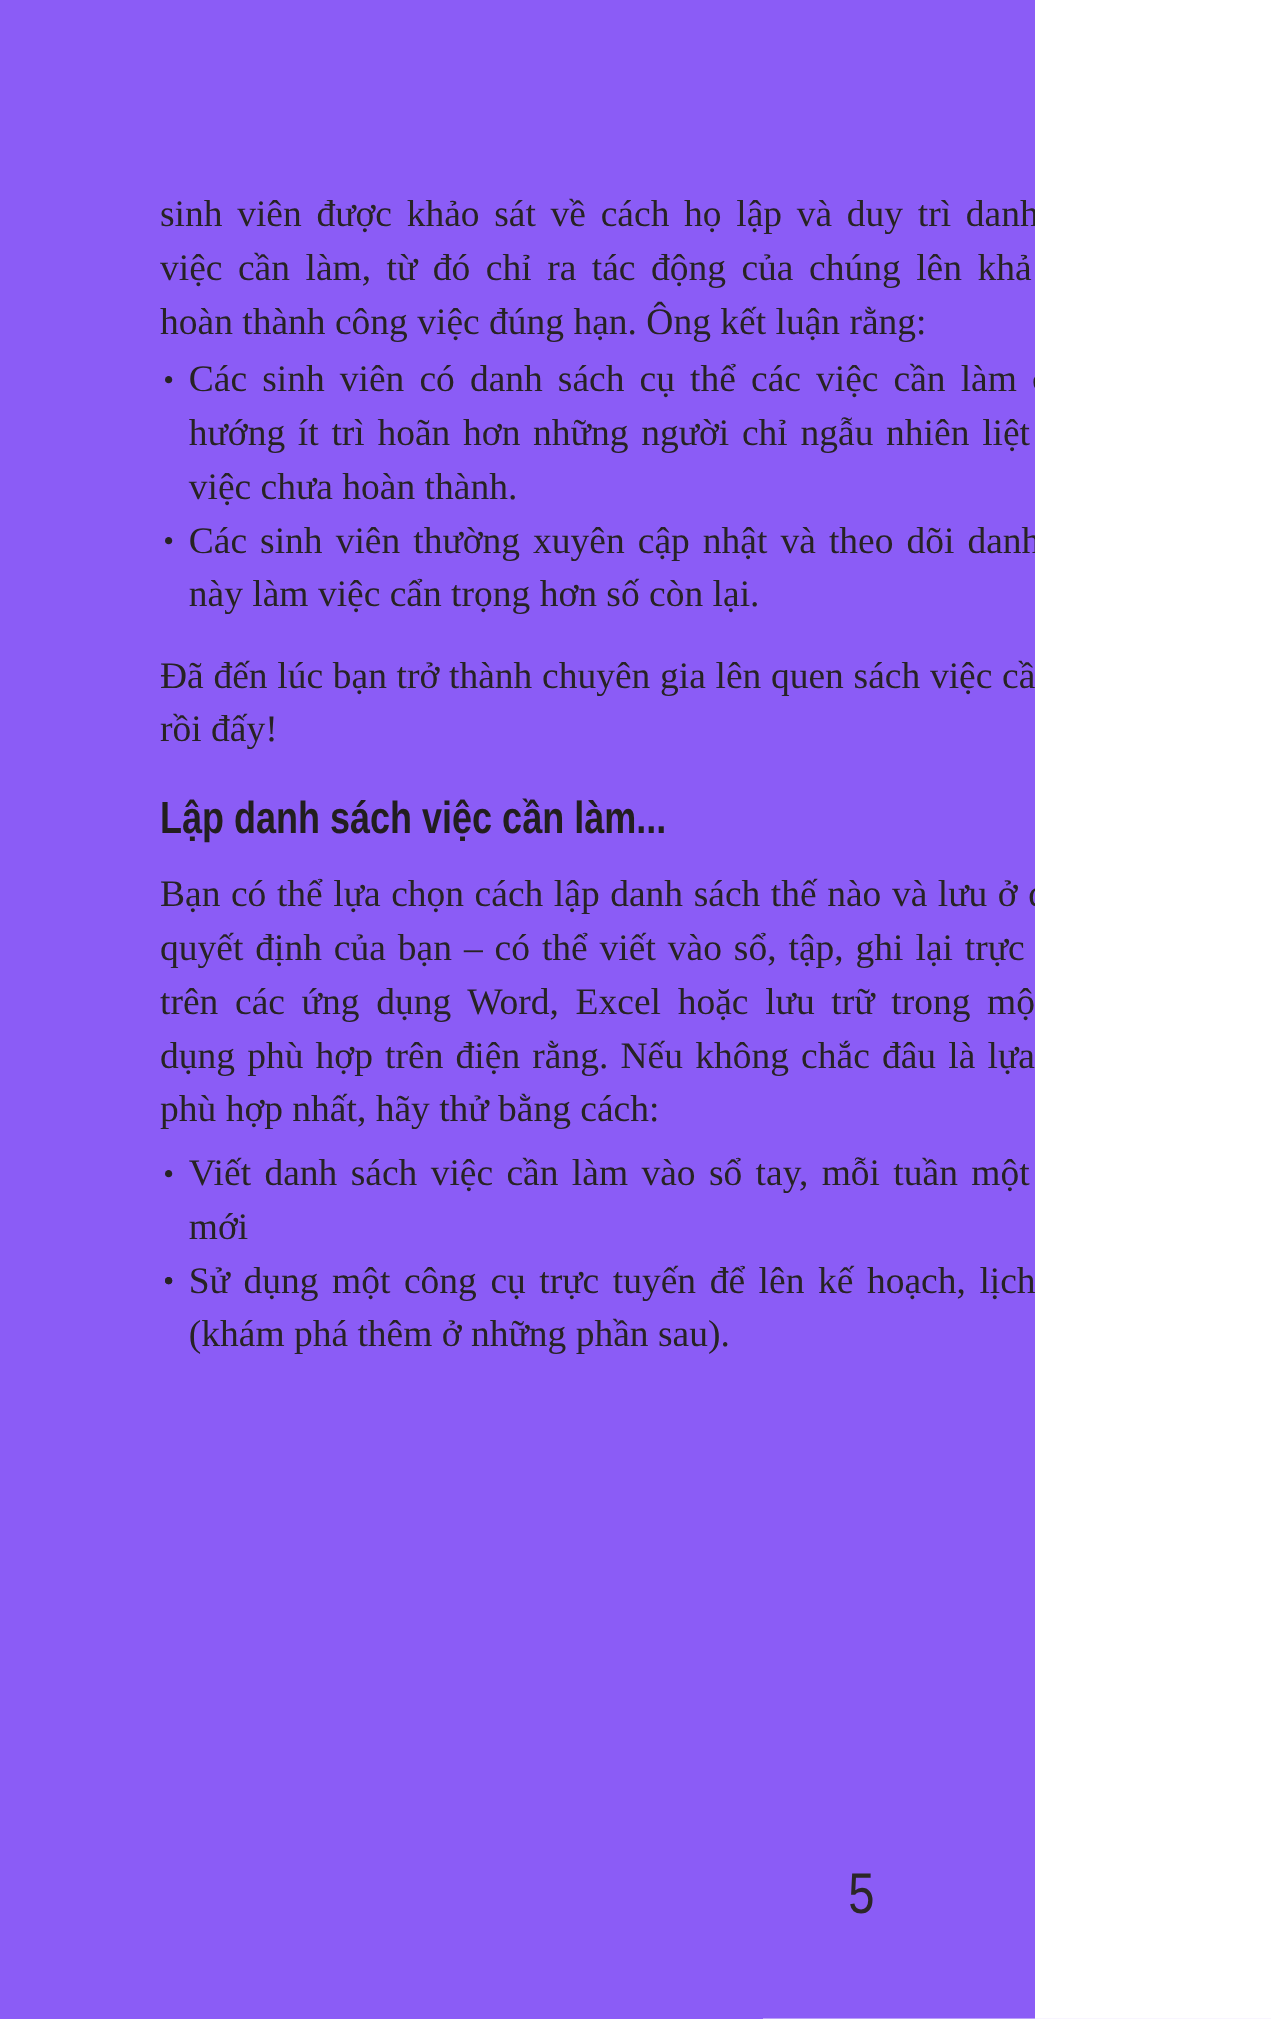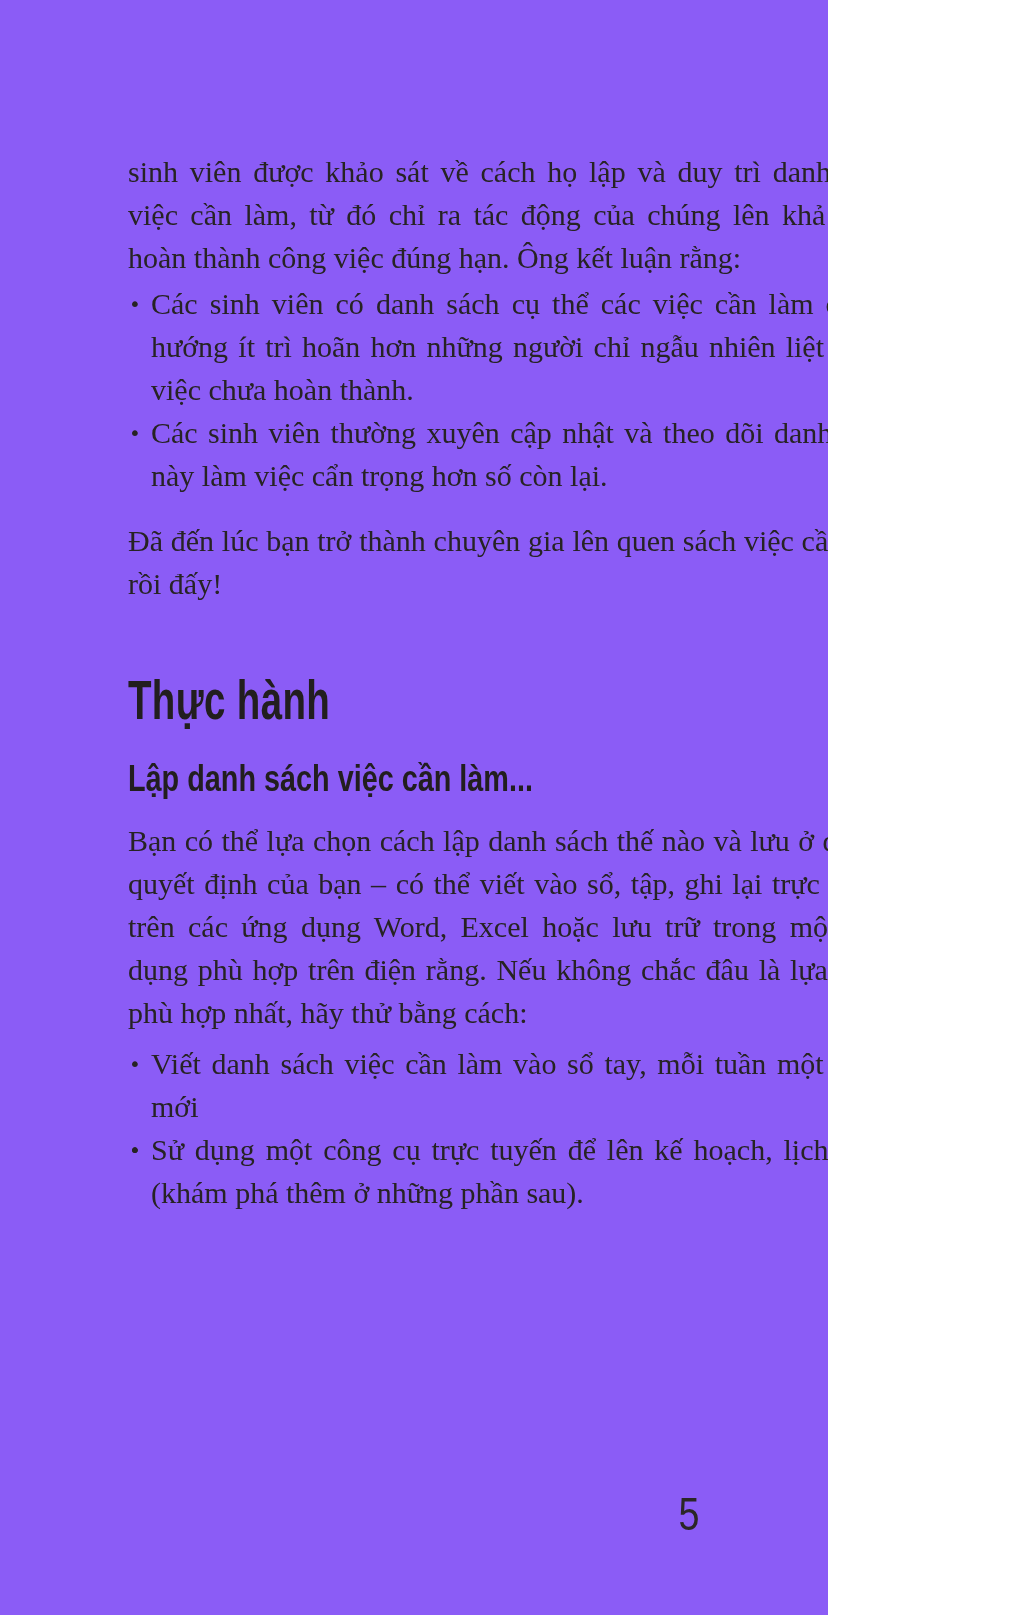--- a/index.html
+++ b/index.html
@@ -112,23 +112,20 @@
         <span>Các sinh viên có danh sách cụ thể các việc cần làm có xu hướng ít trì hoãn hơn những người chỉ ngẫu nhiên liệt kê ra việc chưa hoàn thành.</span>
       </li>
       <li class="list-item">
         <span class="bullet">•</span>
         <span>Các sinh viên thường xuyên cập nhật và theo dõi danh sách này làm việc cẩn trọng hơn số còn lại.</span>
       </li>
     </ul>
 
     <p class="body conclusion">Đã đến lúc bạn trở thành chuyên gia lên quen sách việc cần làm rồi đấy!</p>
 
-    <h1 class="section-heading">
-      <span class="condense-strong">Thực hành</span>
-    </h1>
 
     <h2 class="subsection-heading">
       <span class="condense">Lập danh sách việc cần làm...</span>
     </h2>
 
     <p class="body practice">Bạn có thể lựa chọn cách lập danh sách thế nào và lưu ở đâu là quyết định của bạn – có thể viết vào sổ, tập, ghi lại trực tuyến trên các ứng dụng Word, Excel hoặc lưu trữ trong một ứng dụng phù hợp trên điện rằng. Nếu không chắc đâu là lựa chọn phù hợp nhất, hãy thử bằng cách:</p>
 
     <ul class="list methods">
       <li class="list-item">
         <span class="bullet">•</span>

